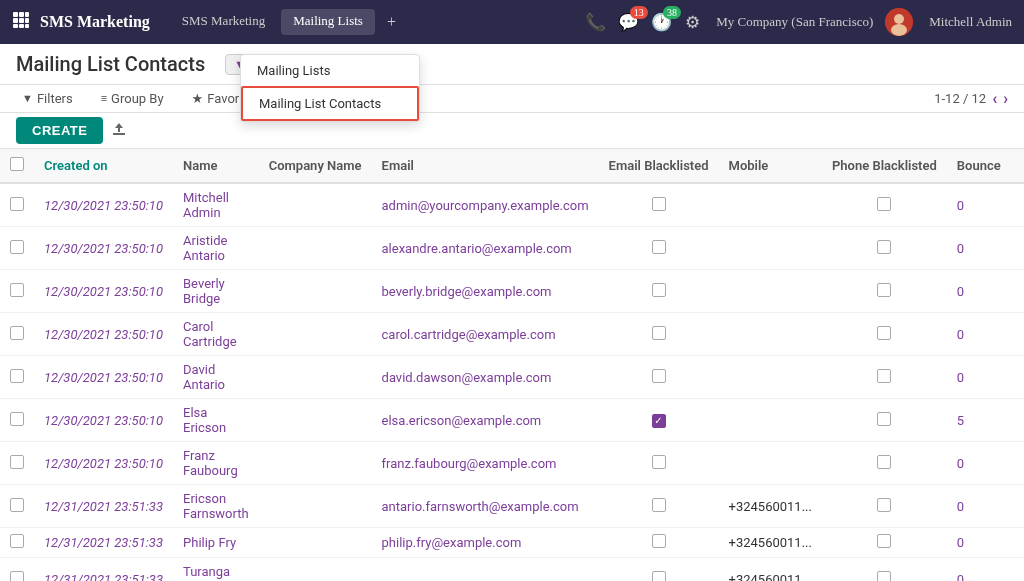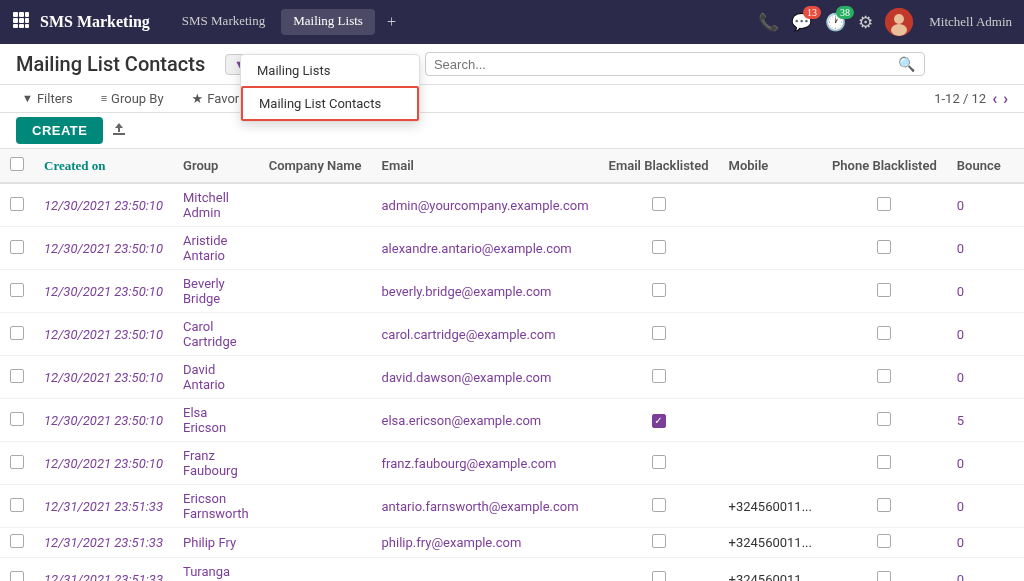--- a/index.html
+++ b/index.html
@@ -165,21 +165,21 @@
       border-bottom: 2px solid #e0e0e0;
     }
     thead th {
       padding: 8px 10px;
       text-align: left;
       font-weight: 600;
       color: #555;
       white-space: nowrap;
       border-bottom: 1px solid #ddd;
     }
-    thead th.sortable { cursor: pointer; color: #00897b; font-family: Liberation Serif, serif; }
+    thead th.sortable { cursor: pointer; color: #00897b; }
     tbody tr { border-bottom: 1px solid #f0f0f0; }
     tbody td { padding: 6px 10px; color: #333; }
     .link-cell { color: #7c3f99; cursor: pointer; }
     .email-cell { color: #7c3f99; cursor: pointer; }
     .checkbox-cell { width: 28px; }
     .check-square {
       width: 14px; height: 14px;
       border: 1px solid #aaa;
       border-radius: 2px;
       display: inline-block;
@@ -227,20 +227,21 @@
     </span>
     <span class="nav-icon-btn" style="font-size:17px; position:relative;">
       💬
       <span class="badge">13</span>
     </span>
     <span class="nav-icon-btn" style="font-size:17px; position:relative;">
       🕐
       <span class="badge badge-green">38</span>
     </span>
     <span class="nav-icon-btn" style="font-size:17px;">⚙</span>
+    <span class="company-name">My Company (San Francisco)</span>
     <div class="user-avatar">
       <svg width="28" height="28" viewBox="0 0 28 28">
         <circle cx="14" cy="14" r="14" fill="#c0392b"></circle>
         <circle cx="14" cy="11" r="5" fill="#e8c09a"></circle>
         <ellipse cx="14" cy="22" rx="8" ry="6" fill="#e8c09a"></ellipse>
       </svg>
     </div>
     <span class="user-name">Mitchell Admin</span>
   </div>
 </nav>
@@ -249,24 +250,20 @@
   <div class="page-header">
     <span class="page-title">Mailing List Contacts</span>
     <div style="display:flex; align-items:center; gap:8px; flex:1; margin-left:20px;">
 
       <div class="filter-tag">
         <span class="filter-icon">▼</span>
         <span>Exclude Blacklisted Phone</span>
         <span class="close-btn">✕</span>
       </div>
 
-      <div class="search-box">
-        <input type="text" placeholder="Search..." style="">
-        <span class="search-icon">🔍</span>
-      </div>
     </div>
   </div>
 
   <div class="dropdown-menu">
     <div class="dropdown-item">Mailing Lists</div>
     <div class="dropdown-item active">Mailing List Contacts</div>
   </div>
 </div>
 
 <div class="toolbar">
@@ -301,21 +298,21 @@
 </div>
 
 <div class="table-container">
   <table>
     <thead>
       <tr>
         <th class="checkbox-cell">
           <span class="check-square"></span>
         </th>
         <th class="sortable" style="color:#00897b;">Created on</th>
-        <th>Group</th>
+        <th>Name</th>
         <th>Company Name</th>
         <th>Email</th>
         <th>Email Blacklisted</th>
         <th>Mobile</th>
         <th>Phone Blacklisted</th>
         <th>Bounce</th>
         <th style="cursor:pointer;">⋮</th>
       </tr>
     </thead>
     <tbody id="table-body">

